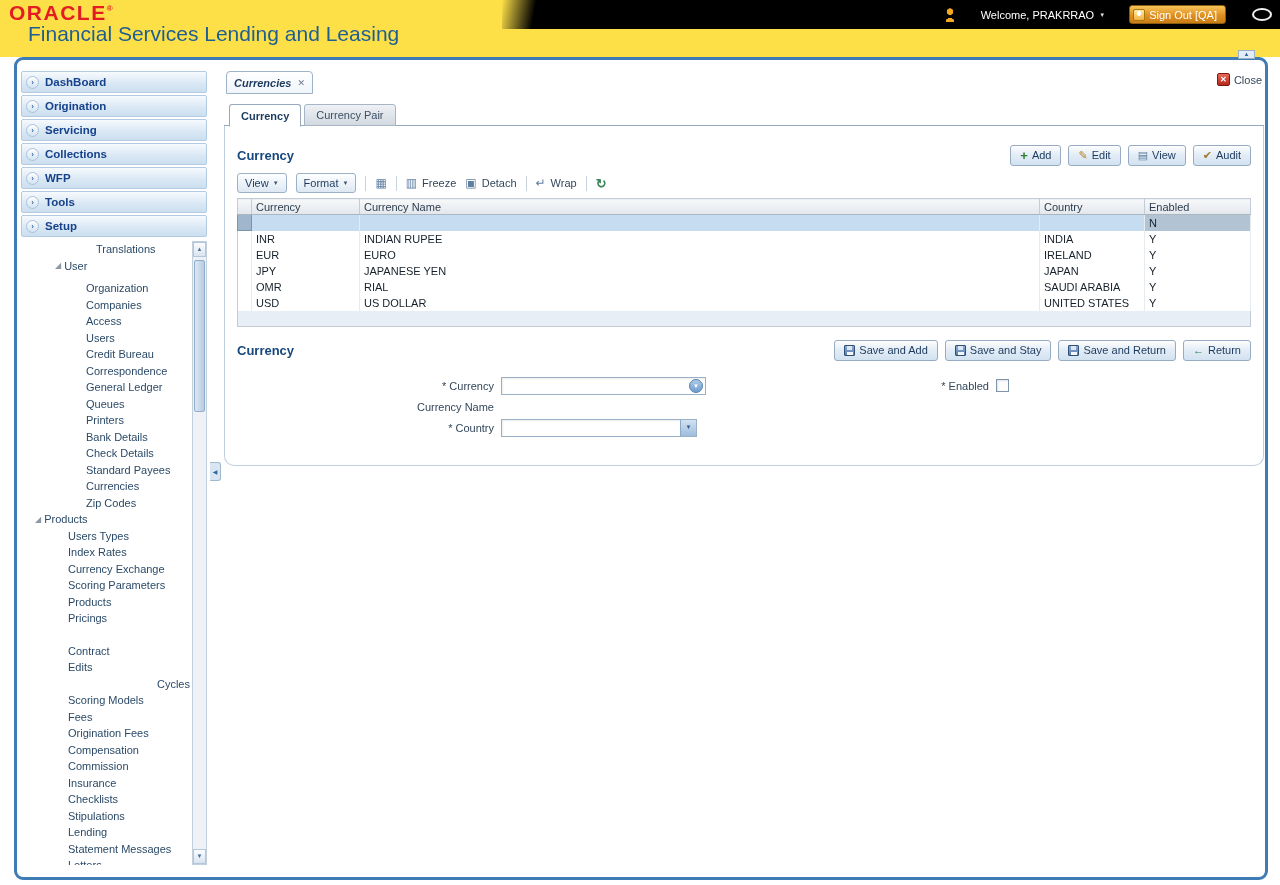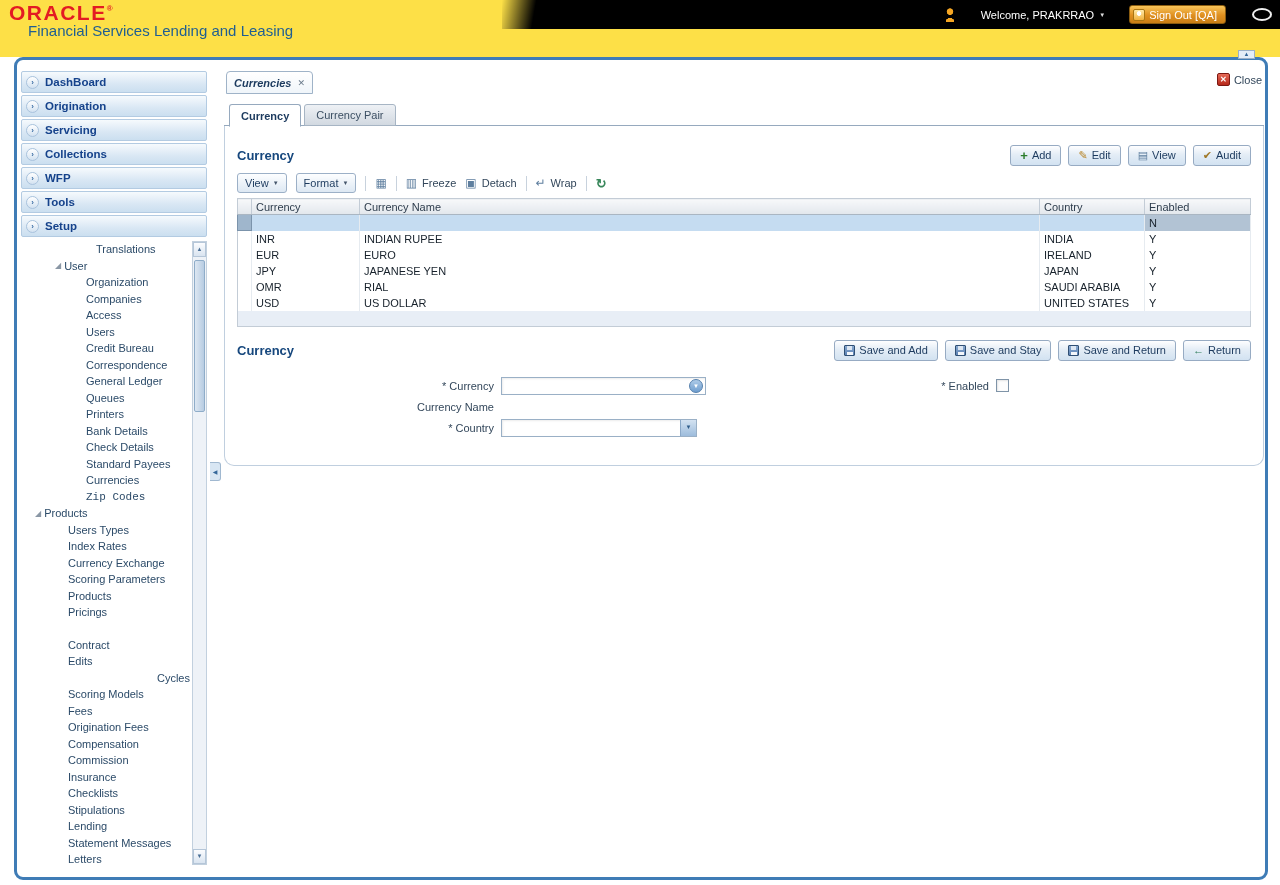--- a/index.html
+++ b/index.html
@@ -3,21 +3,21 @@
 <meta charset="utf-8">
 <style>
   *{box-sizing:border-box;margin:0;padding:0}
   html,body{width:1280px;height:885px;background:#fff;font-family:"Liberation Sans",sans-serif;font-size:11px;overflow:hidden}
   button{font-family:Liberation Sans, sans-serif}
 
   
   .app-header{position:relative;height:57px;background:#fde047}
   .brand{position:absolute;left:9px;top:1px;color:var(--brand-red,#e31b23);font-weight:bold;font-size:21px;letter-spacing:1.5px}
   .brand-reg{font-size:8px;vertical-align:9px;letter-spacing:0}
-  .app-subtitle{position:absolute;left:28px;top:22px;font-size:15px;color:var(--title-blue,#1f5e92)}
+  .app-subtitle{position:absolute;left:28px;top:22px;font-size:21px;color:var(--title-blue,#1f5e92)}
   .black-bar{position:absolute;right:0;top:0;height:29px;width:778px;display:flex;align-items:center;justify-content:flex-end;gap:24px;padding-right:8px;background:linear-gradient(100deg,rgba(0,0,0,0) 0px,#000 34px)}
   .person-icon{width:14px;height:14px;background:radial-gradient(circle at 50% 26%,#f5a623 3px,rgba(0,0,0,0) 3.6px),radial-gradient(ellipse 6.5px 4.5px at 50% 92%,#f5a623 60%,rgba(0,0,0,0) 66%)}
   .welcome{color:#fff;display:flex;align-items:center;gap:5px;cursor:pointer}
   .welcome .caret{font-size:6px;color:#ddd}
   .signout{display:flex;align-items:center;gap:4px;height:19px;padding:0 8px 0 3px;background:linear-gradient(#f7c45a,var(--signout-orange,#df8f1f) 55%,#c97e15);border:1px solid #8a5c10;border-radius:3px;color:#fff;font-size:11px;cursor:pointer}
   .signout-icon{width:12px;height:12px;border-radius:2px;background:radial-gradient(circle at 50% 35%,#fff 2px,rgba(0,0,0,0) 2.6px),linear-gradient(#ffe9a8,#f2b23e);border:1px solid #a87614}
   .oval-icon{width:20px;height:13px;border:2px solid #efefef;border-radius:50%;margin-left:2px}
 
   
   .frame{position:absolute;left:14px;top:57px;width:1254px;height:823px;border:3px solid var(--frame-blue,#3f7cb6);border-radius:9px;background:#fff}
@@ -150,21 +150,21 @@
         </nav>
       <div class="tree-wrap">
         <div class="tree">
             <div class="tree-item" style="padding-left: 75px;">
               <span>Translations</span>
             </div>
             <div class="tree-item" style="padding-left: 34px;">
               <span class="expand-icon">◢</span>
               <span>User</span>
             </div>
-            <div class="tree-item" style="padding-left: 65px;">
+            <div class="tree-item" style="padding-left: 65px; margin-top: 6px;">
               <span>Organization</span>
             </div>
             <div class="tree-item" style="padding-left: 65px;">
               <span>Companies</span>
             </div>
             <div class="tree-item" style="padding-left: 65px;">
               <span>Access</span>
             </div>
             <div class="tree-item" style="padding-left: 65px;">
               <span>Users</span>
@@ -189,21 +189,21 @@
             </div>
             <div class="tree-item" style="padding-left: 65px;">
               <span>Check Details</span>
             </div>
             <div class="tree-item" style="padding-left: 65px;">
               <span>Standard Payees</span>
             </div>
             <div class="tree-item" style="padding-left: 65px;">
               <span>Currencies</span>
             </div>
-            <div class="tree-item" style="padding-left: 65px; font-family: Liberation Mono, monospace;">
+            <div class="tree-item" style="padding-left: 65px;">
               <span>Zip Codes</span>
             </div>
             <div class="tree-item" style="padding-left: 14px;">
               <span class="expand-icon">◢</span>
               <span>Products</span>
             </div>
             <div class="tree-item" style="padding-left: 47px;">
               <span>Users Types</span>
             </div>
             <div class="tree-item" style="padding-left: 47px;">

